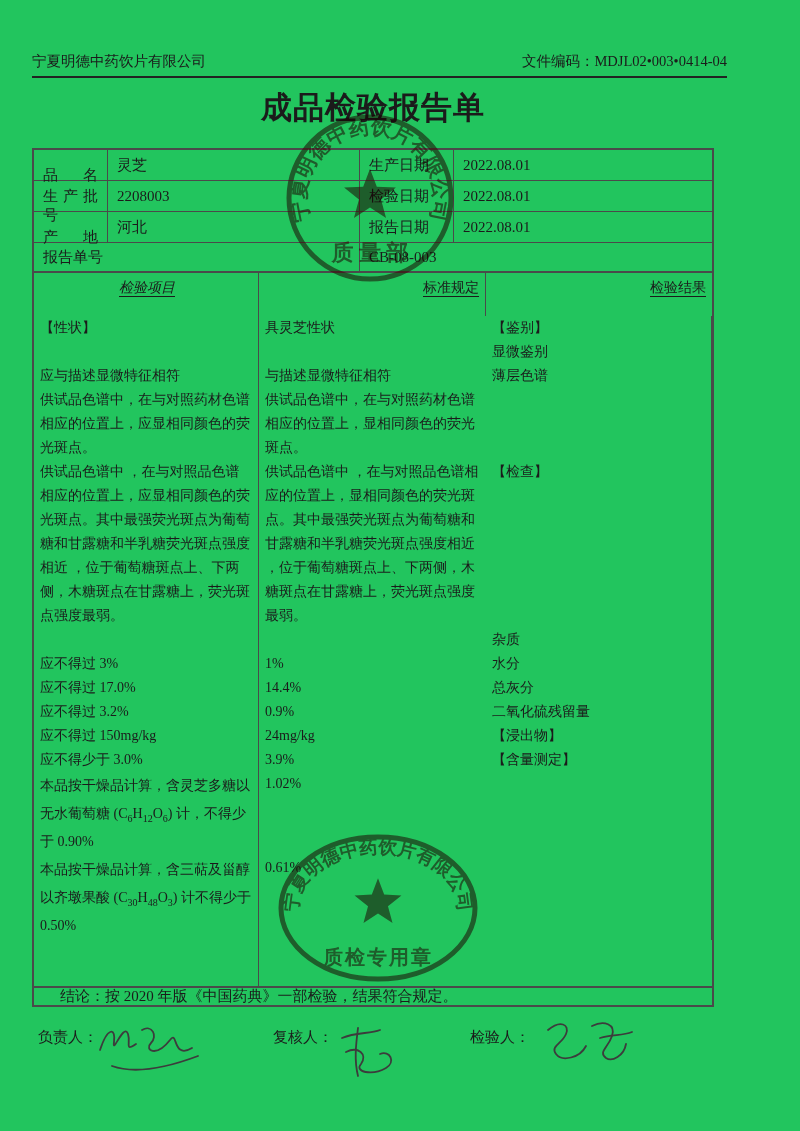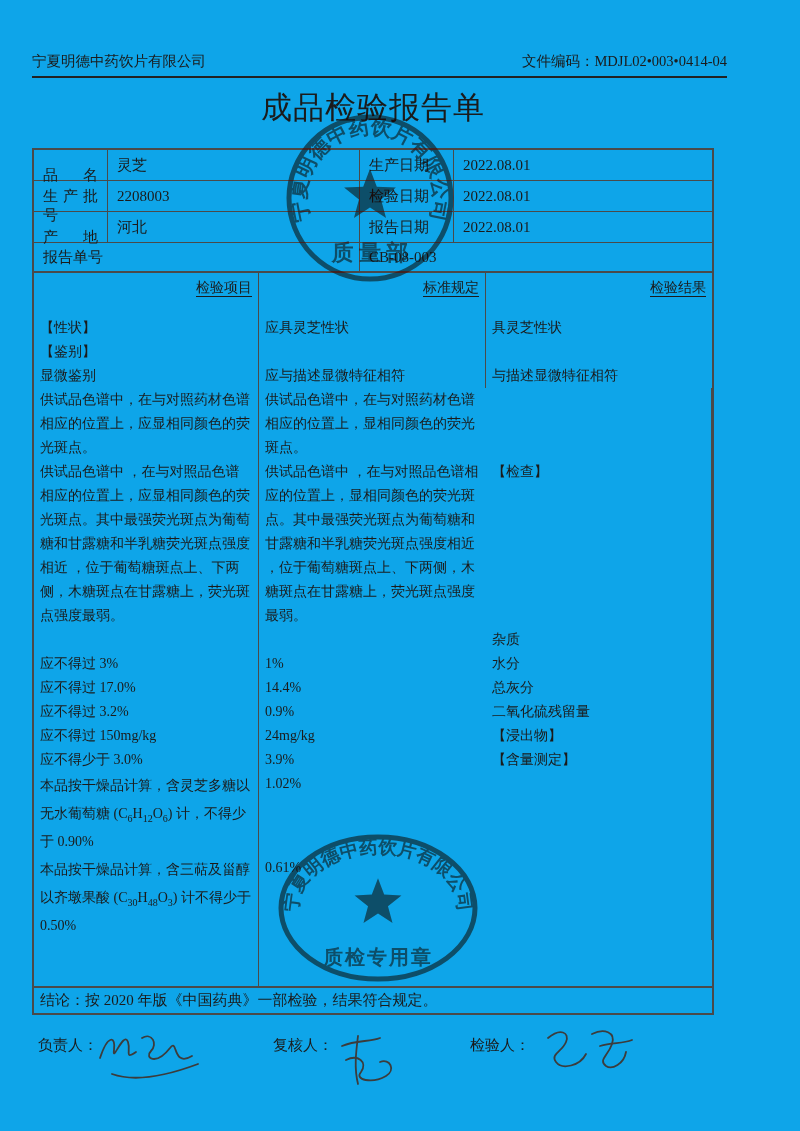--- a/index.html
+++ b/index.html
@@ -1,24 +1,24 @@
 <!DOCTYPE html>
 <html><head>
 <meta charset="utf-8">
 <style>
   * { margin:0; padding:0; box-sizing:border-box; }
   html,body { background:#ffffff; }
   body { font-family:"Liberation Serif","DejaVu Serif",serif; color:#1b1b1b; }
-  .page { position:relative; width:800px; height:1131px; background:#0ea5e9; overflow:hidden; }
+  .page { position:relative; width:800px; height:1131px; background:#22c55e; overflow:hidden; }
   .content { position:absolute; left:32px; top:0; width:695px; }
 
   .doc-header { display:flex; justify-content:space-between; margin-top:52px; font-size:14.5px; }
   .header-rule { margin-top:5px; height:2px; background:#222; }
 
-  .title { width:682px; text-align:center; font-size:31px; font-weight:normal; margin-top:9px; letter-spacing:1px; }
+  .title { width:682px; text-align:center; font-size:31px; font-weight:bold; margin-top:9px; letter-spacing:1px; }
 
   
   .info-table { margin-top:19px; width:682px; border:2px solid #4a4a4a; display:grid;
                 grid-template-columns:74px 252px 94px 258px; grid-template-rows:31px 31px 31px 28px;
                 font-size:15px; }
   .info-table > div { display:flex; align-items:center; padding:0 9px;
                       border-right:1.5px solid #4a4a4a; border-bottom:1.5px solid #4a4a4a; }
   .info-table > div.no-r { border-right:none; }
   .info-table > div.no-b { border-bottom:none; }
   .jlabel { width:100%; text-align:justify; text-align-last:justify;margin-top:20px; }
@@ -26,27 +26,27 @@
   .rep-value { grid-column:3/5; }
 
   
   .main-table { margin-top:-2px; width:682px; height:717px; border:2px solid #4a4a4a;
                 display:grid; grid-template-columns:225px 227px 226px;
                 grid-template-rows:30px 13px 24px 24px 24px auto auto 24px 24px 24px 24px 24px 24px auto auto 1fr;
                 font-size:14px; line-height:24px; }
   .main-table > div { border-right:1.5px solid #4a4a4a; padding:0 6px; }
   .main-table > div.lastcol { border-right:none; }
   .th { display:flex; align-items:center; justify-content:flex-end; }
-  .th.left { justify-content:flex-end; padding-left:8px; }
+  .th.left { justify-content:center; padding-left:8px;font-style:italic; }
   .th span { text-decoration:underline; text-underline-offset:4px; }
   .formula { line-height:28px; }
   sub { font-size:10px; line-height:0; }
 
-  .conclusion { margin-top:-2px; width:682px; border:2px solid #4a4a4a; height:29px;
-                display:flex; align-items:center; padding-left:6px; font-size:15px; }
+  .conclusion { margin-top:-2px; width:682px; border:2px solid #4a4a4a; height:21px;
+                display:flex; align-items:center; padding-left:26px; font-size:15px; }
 
   .footer { position:relative; margin-top:13px; height:80px; font-size:15px;text-align:center; }
   .footer .flabel { position:absolute; top:8px; }
   .sig { position:absolute; }
   .sig path { fill:none; stroke:#3c3c3c; stroke-width:1.8; stroke-linecap:round; }
 
   .stamp { position:absolute; mix-blend-mode:multiply; opacity:0.82; }
 </style>
 </head>
 <body>
@@ -98,31 +98,31 @@
         </div>
       <div class="th lastcol">
           <span>检验结果</span>
         </div>
 
       <div></div>
         <div></div>
         <div class="lastcol"></div>
 
       <div>【性状】</div>
-      <div>应具灵芝性状</div>
       <div class="lastcol">具灵芝性状</div>
 
       <div>【鉴别】</div>
       <div></div>
       <div class="lastcol"></div>
 
       <div>显微鉴别</div>
       <div>应与描述显微特征相符</div>
       <div class="lastcol">与描述显微特征相符</div>
 
+      <div>薄层色谱</div>
       <div>供试品色谱中，在与对照药材色谱相应的位置上，应显相同颜色的荧光斑点。</div>
       <div class="lastcol">供试品色谱中，在与对照药材色谱相应的位置上，显相同颜色的荧光斑点。</div>
 
       <div></div>
       <div>供试品色谱中 ，在与对照品色谱相应的位置上，应显相同颜色的荧光斑点。其中最强荧光斑点为葡萄糖和甘露糖和半乳糖荧光斑点强度相近 ，位于葡萄糖斑点上、下两侧，木糖斑点在甘露糖上，荧光斑点强度最弱。</div>
       <div class="lastcol">供试品色谱中 ，在与对照品色谱相应的位置上，显相同颜色的荧光斑点。其中最强荧光斑点为葡萄糖和甘露糖和半乳糖荧光斑点强度相近 ，位于葡萄糖斑点上、下两侧，木糖斑点在甘露糖上，荧光斑点强度最弱。</div>
 
       <div>【检查】</div>
       <div></div>
       <div class="lastcol"></div>

